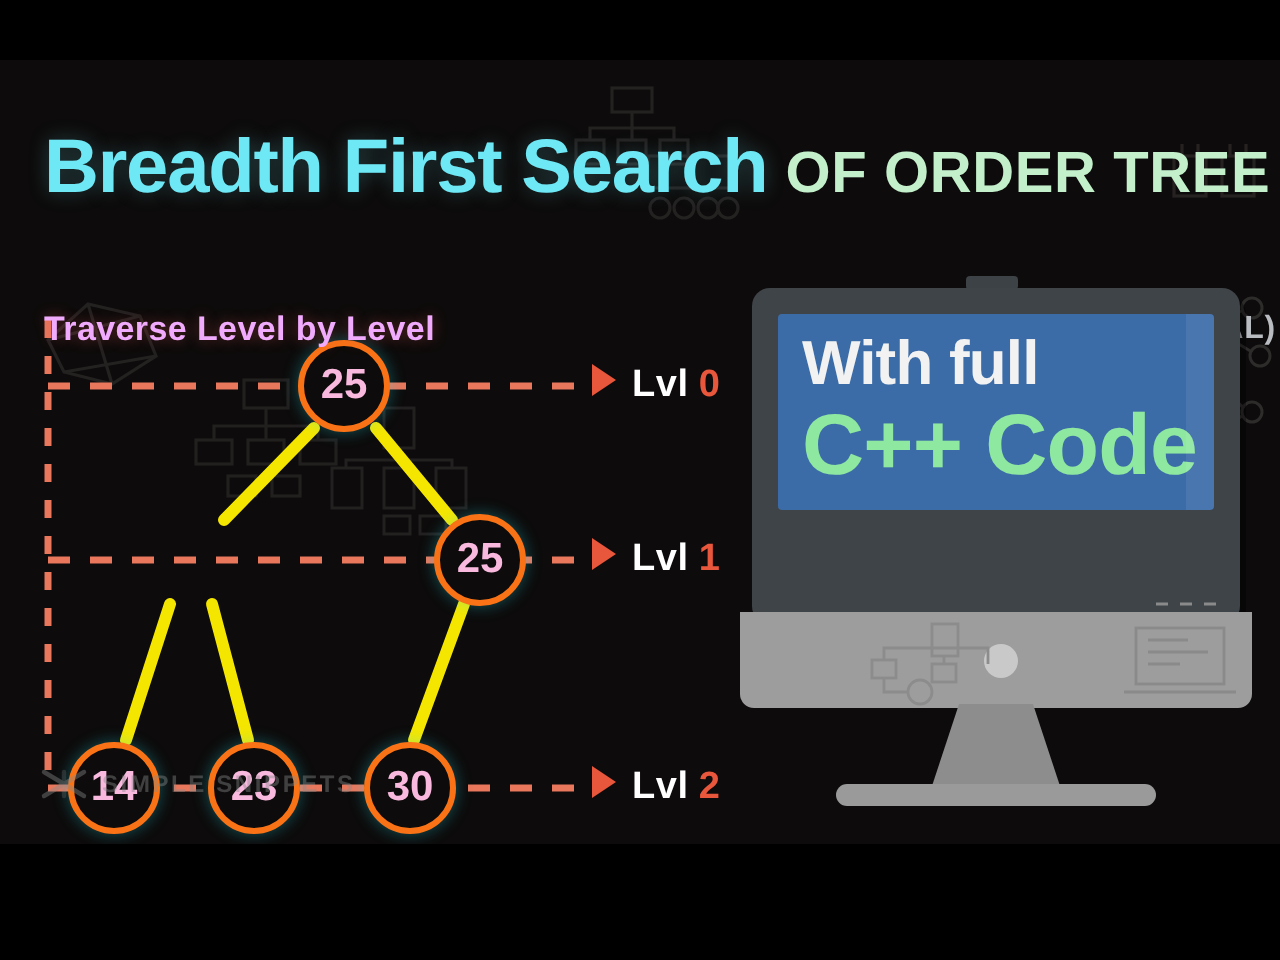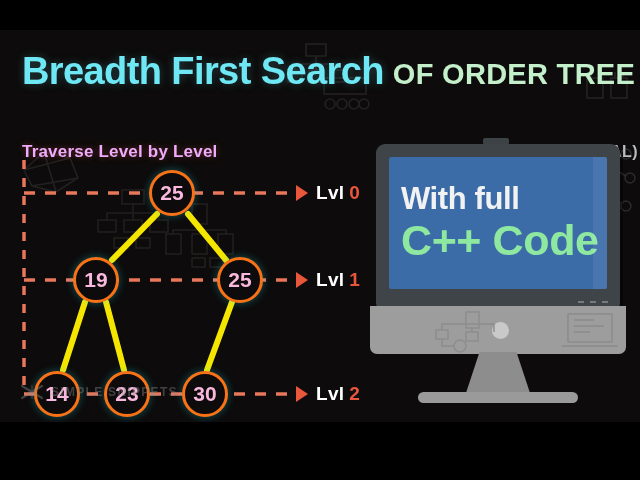--- a/index.html
+++ b/index.html
@@ -37,21 +37,21 @@
     color:#1e1c1c;
     fill:#1e1c1c;
     stroke:#242121;
     pointer-events:none;
     z-index:0;
   }
 
   
   #header {
     position:absolute;
-    left:0; top:0; width:640px; height:92px;
+    left:0; top:13px; width:640px; height:92px;
     z-index:20;
   }
   #title-row {
     position:absolute;
     left:22px; top:20px;
     display:flex; align-items:baseline;
   }
   #title-main {
     font-size:38px; font-weight:bold;
     color:#6fe8f5;
@@ -105,21 +105,21 @@
     background:#0d0b0b;
     display:flex; align-items:center; justify-content:center;
     color:#f9b8de;
     font-size:21px; font-weight:bold;
     z-index:14;
     box-shadow:0 0 8px rgba(34,227,240,0.35);
   }
 
   .lvl-label {
     position:absolute;
-    display:flex; align-items:center;
+    display:flex; align-items:flex-start;
     z-index:16;
     white-space:nowrap;
   }
   .lvl-text {
     font-size:19px; font-weight:bold; color:#ffffff;
     letter-spacing:0.3px;
   }
   .lvl-num {
     font-size:19px; font-weight:bold; color:#e8563c;
     margin-left:5px;
@@ -147,21 +147,21 @@
   }
   #mon-bezel {
     position:absolute; left:6px; top:6px;
     width:244px; height:168px;
     background:#3f4449;
     border-radius:9px;
     box-shadow:3px 4px 0 rgba(0,0,0,0.35);
   }
   #mon-screen {
     position:absolute; left:13px; top:13px;
-    width:218px; height:132px;
+    width:218px; height:98px;
     background:#3c6ca8;
     border-radius:2px;
     display:flex; flex-direction:column;
     align-items:flex-start; justify-content:center;
     padding-left:12px;
     overflow:hidden;
   }
   #mon-screen::after {
     content:"";
     position:absolute; right:0; top:0;
@@ -301,23 +301,20 @@
           <line x1="157" y1="86" x2="112" y2="132"></line>
           <line x1="188" y1="86" x2="226" y2="132"></line>
           <line x1="85" y1="174" x2="63" y2="242"></line>
           <line x1="106" y1="174" x2="124" y2="242"></line>
           <line x1="232" y1="174" x2="207" y2="242"></line>
         </g>
       </svg>
 
       <div class="node" style="left:172px; top:65px;">
         <span>25</span>
-      </div>
-      <div class="node" style="left:96px; top:152px;">
-        <span>19</span>
       </div>
       <div class="node" style="left:240px; top:152px;">
         <span>25</span>
       </div>
       <div class="node" style="left:57px; top:266px;">
         <span>14</span>
       </div>
       <div class="node" style="left:127px; top:266px;">
         <span>23</span>
       </div>

